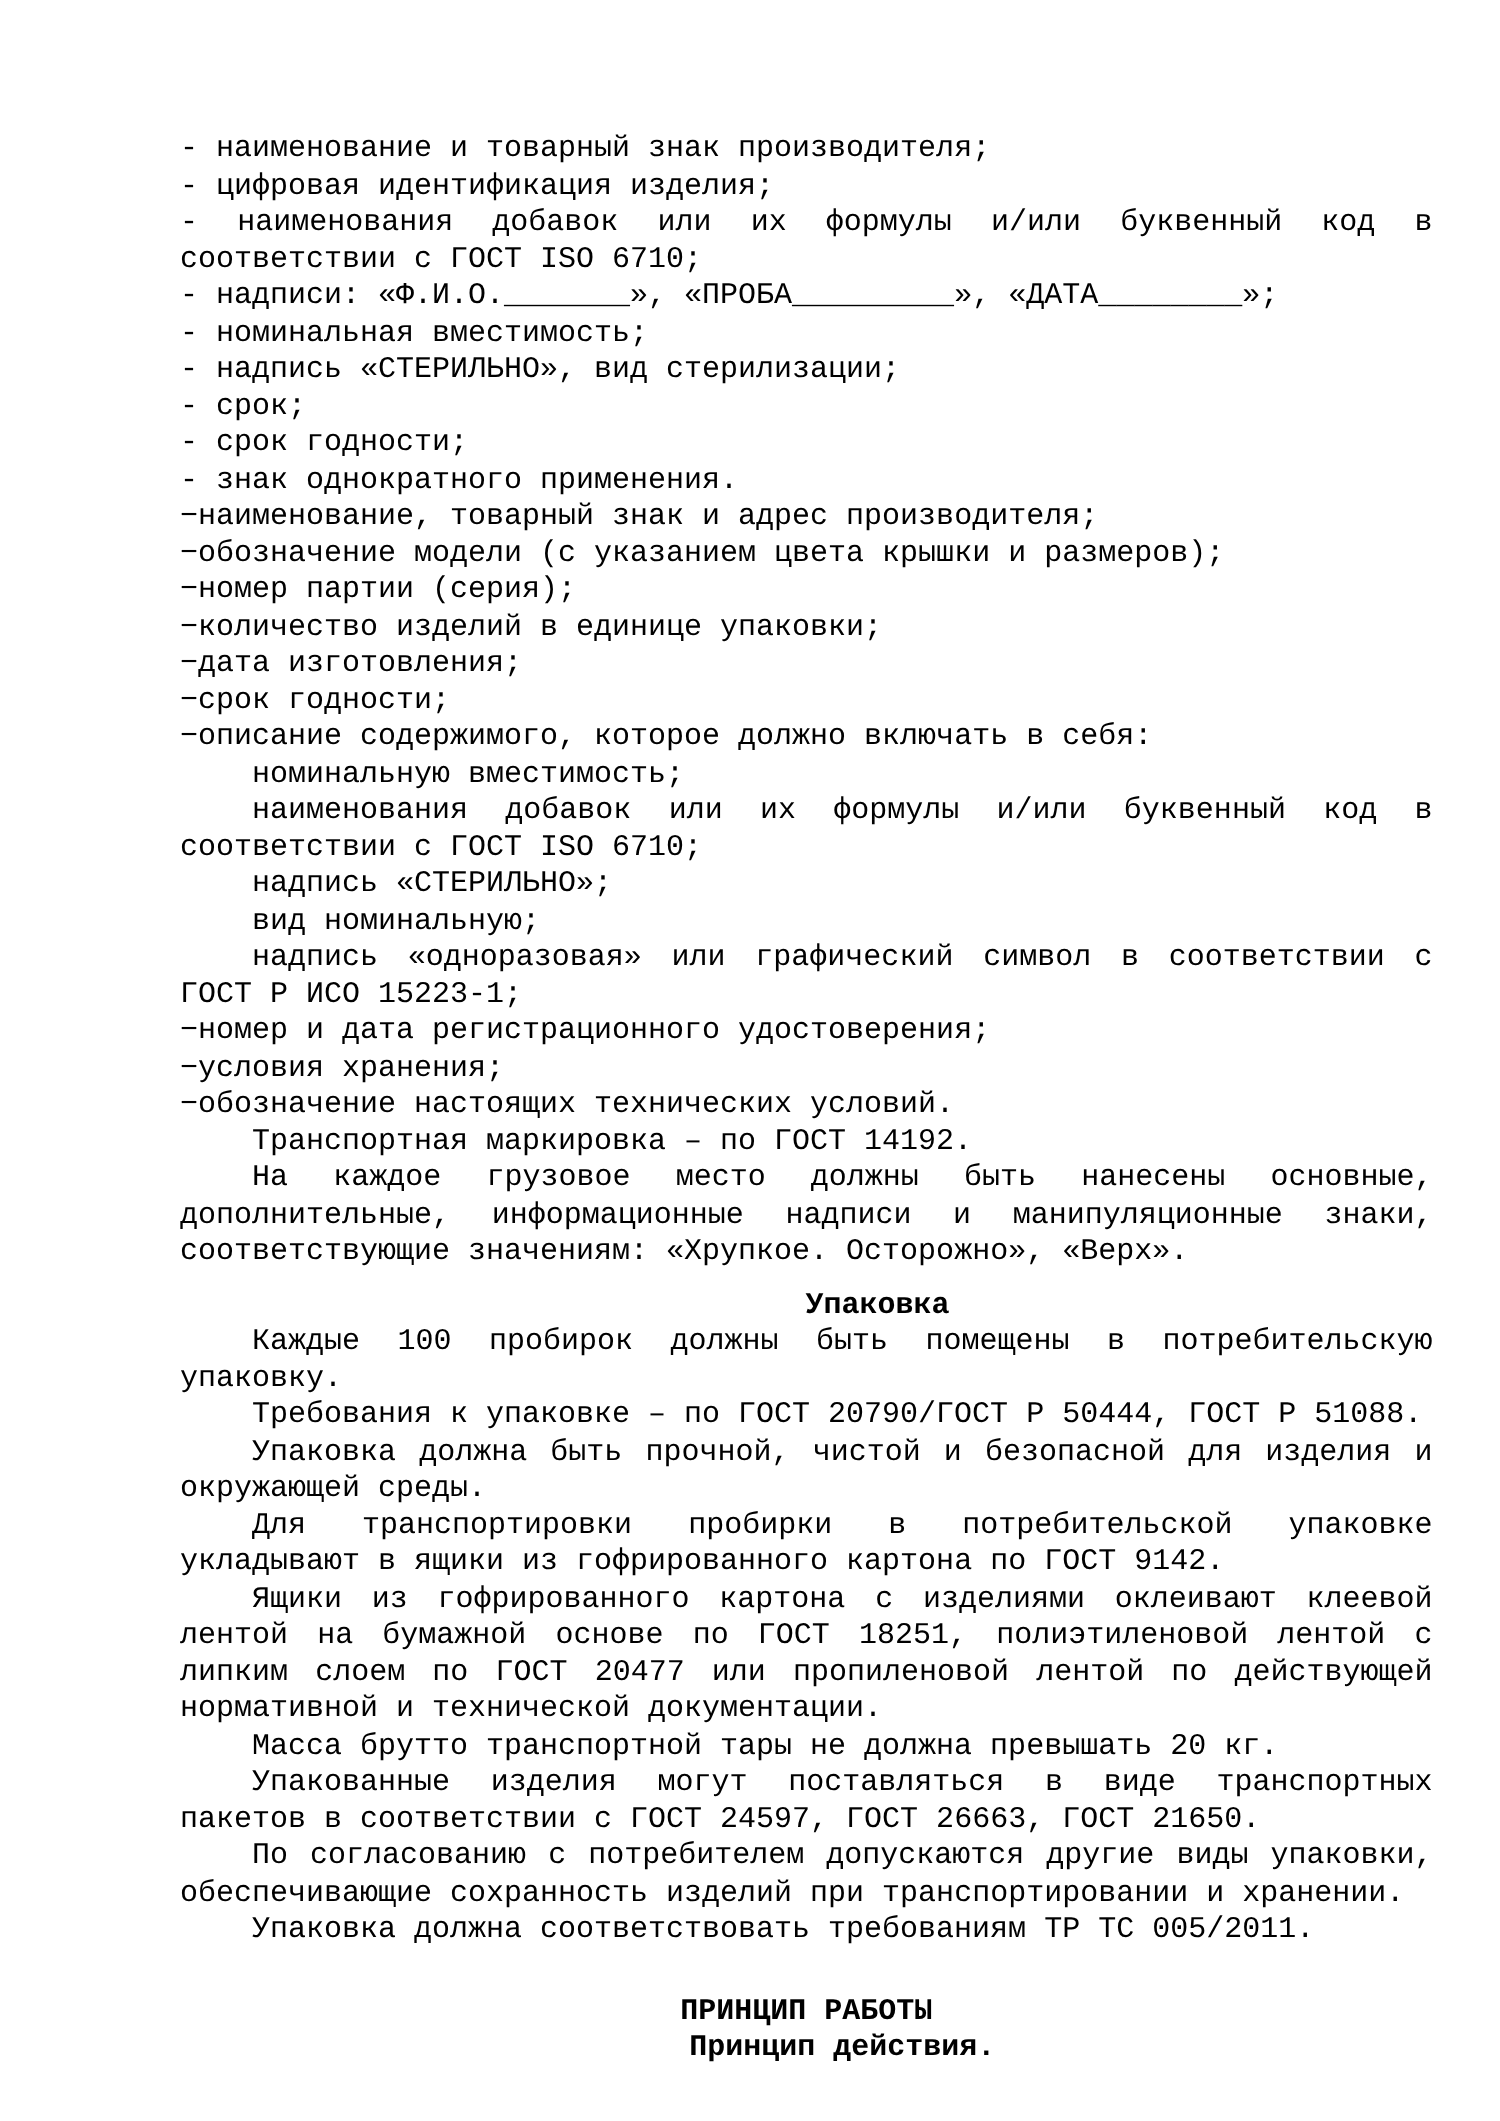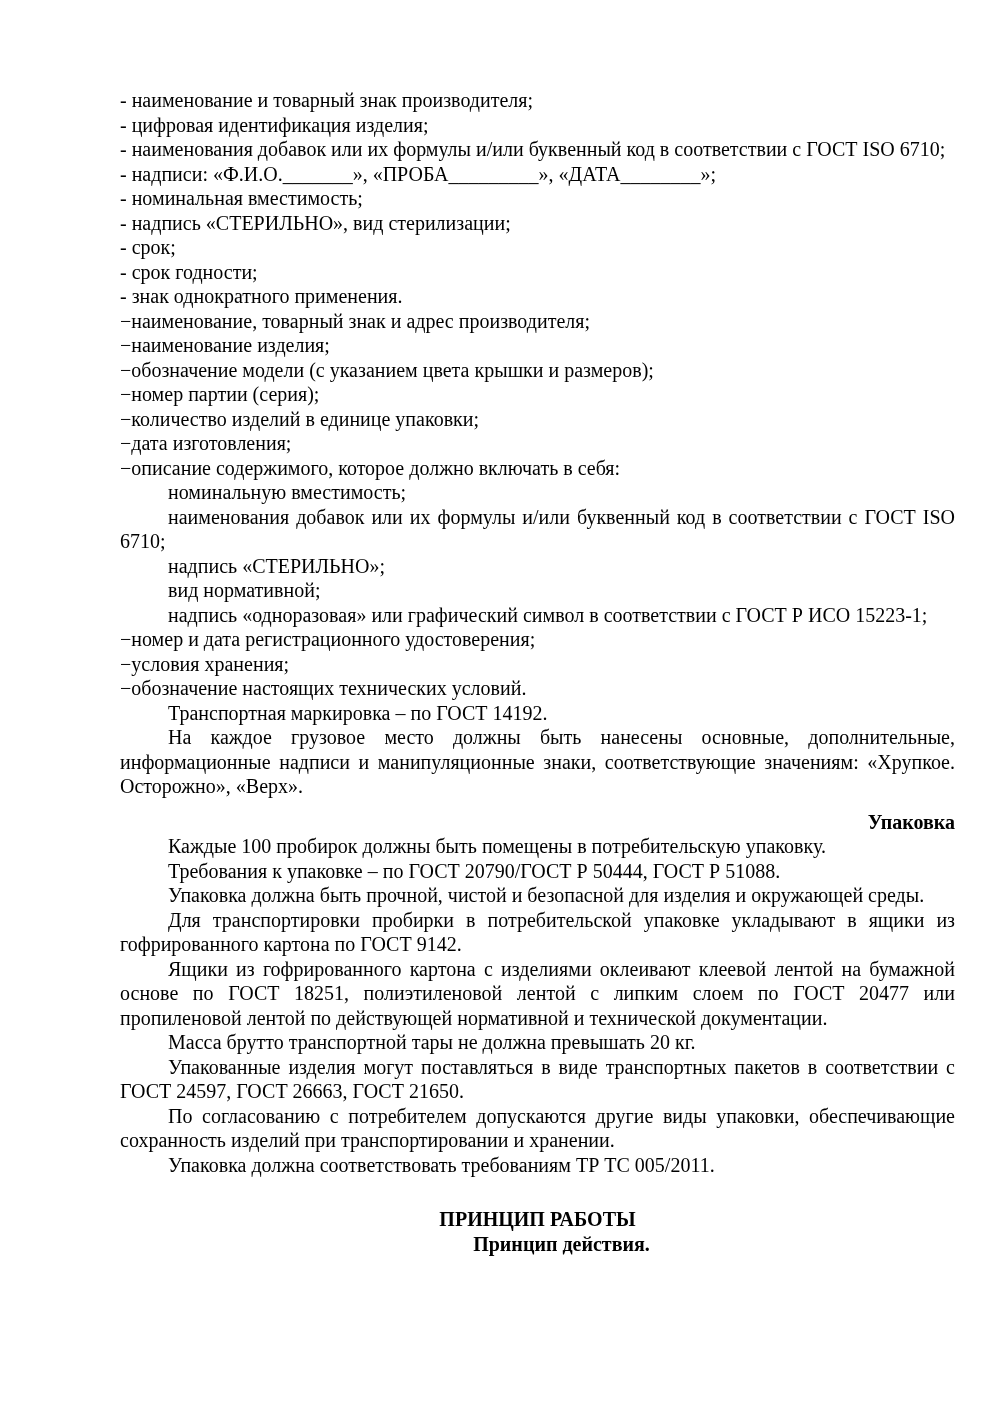--- a/index.html
+++ b/index.html
@@ -5,31 +5,31 @@
   * { margin: 0; padding: 0; box-sizing: border-box; }
   html, body { background: #ffffff; }
   .page {
     position: relative;
     width: 1000px;
     height: 1414px;
     margin: 0 auto;
     background: #ffffff;
     color: #000000;
     padding: 88px 45px 40px 120px;
-    font-family: Liberation Serif, serif;
+    font-family: Liberation Mono, monospace;
     font-size: 20px;
     line-height: 24.5px;
     overflow: hidden;
   }
   .para { text-align: justify; }
   .para.indent { text-indent: 48px; }
   .para.heading {
     font-weight: bold;
     text-indent: 95px;
-    text-align: right;
+    text-align: center;
     margin-top: 11px;
   }
   .para.center {
     font-weight: bold;
     text-align: center;
     text-indent: 0;
     margin-top: 30px;
   }
   .para.bold-indent {
     font-weight: bold;
@@ -45,30 +45,30 @@
       <p class="para plain">- наименование и товарный знак производителя;</p>
       <p class="para plain">- цифровая идентификация изделия;</p>
       <p class="para plain">- наименования добавок или их формулы и/или буквенный код в соответствии с ГОСТ ISO 6710;</p>
       <p class="para plain">- надписи: «Ф.И.О._______», «ПРОБА_________», «ДАТА________»;</p>
       <p class="para plain">- номинальная вместимость;</p>
       <p class="para plain">- надпись «СТЕРИЛЬНО», вид стерилизации;</p>
       <p class="para plain">- срок;</p>
       <p class="para plain">- срок годности;</p>
       <p class="para plain">- знак однократного применения.</p>
       <p class="para plain">−наименование, товарный знак и адрес производителя;</p>
-      <p class="para plain">−наименование изделия;</p>
       <p class="para plain">−обозначение модели (с указанием цвета крышки и размеров);</p>
       <p class="para plain">−номер партии (серия);</p>
       <p class="para plain">−количество изделий в единице упаковки;</p>
       <p class="para plain">−дата изготовления;</p>
+      <p class="para plain">−срок годности;</p>
       <p class="para plain">−описание содержимого, которое должно включать в себя:</p>
       <p class="para indent">номинальную вместимость;</p>
       <p class="para indent">наименования добавок или их формулы и/или буквенный код в соответствии с ГОСТ ISO 6710;</p>
       <p class="para indent">надпись «СТЕРИЛЬНО»;</p>
-      <p class="para indent">вид нормативной;</p>
+      <p class="para indent">вид номинальную;</p>
       <p class="para indent">надпись «одноразовая» или графический символ в соответствии с ГОСТ Р ИСО 15223-1;</p>
       <p class="para plain">−номер и дата регистрационного удостоверения;</p>
       <p class="para plain">−условия хранения;</p>
       <p class="para plain">−обозначение настоящих технических условий.</p>
       <p class="para indent">Транспортная маркировка – по ГОСТ 14192.</p>
       <p class="para indent">На каждое грузовое место должны быть нанесены основные, дополнительные, информационные надписи и манипуляционные знаки, соответствующие значениям: «Хрупкое. Осторожно», «Верх».</p>
       <p class="para heading">Упаковка</p>
       <p class="para indent">Каждые 100 пробирок должны быть помещены в потребительскую упаковку.</p>
       <p class="para indent">Требования к упаковке – по ГОСТ 20790/ГОСТ Р 50444, ГОСТ Р 51088.</p>
       <p class="para indent">Упаковка должна быть прочной, чистой и безопасной для изделия и окружающей среды.</p>

